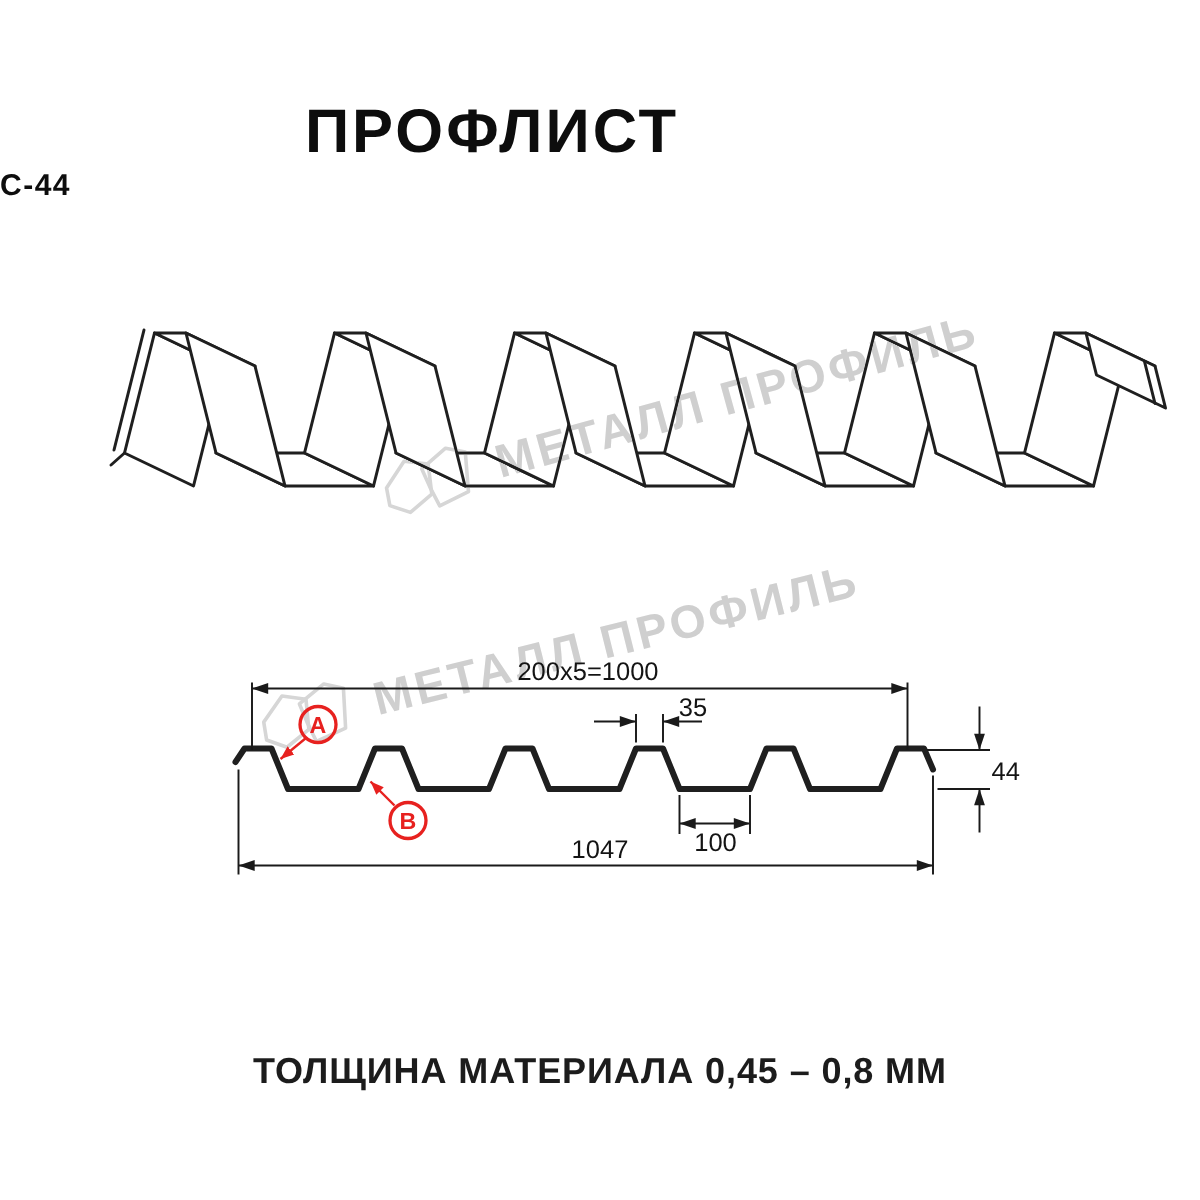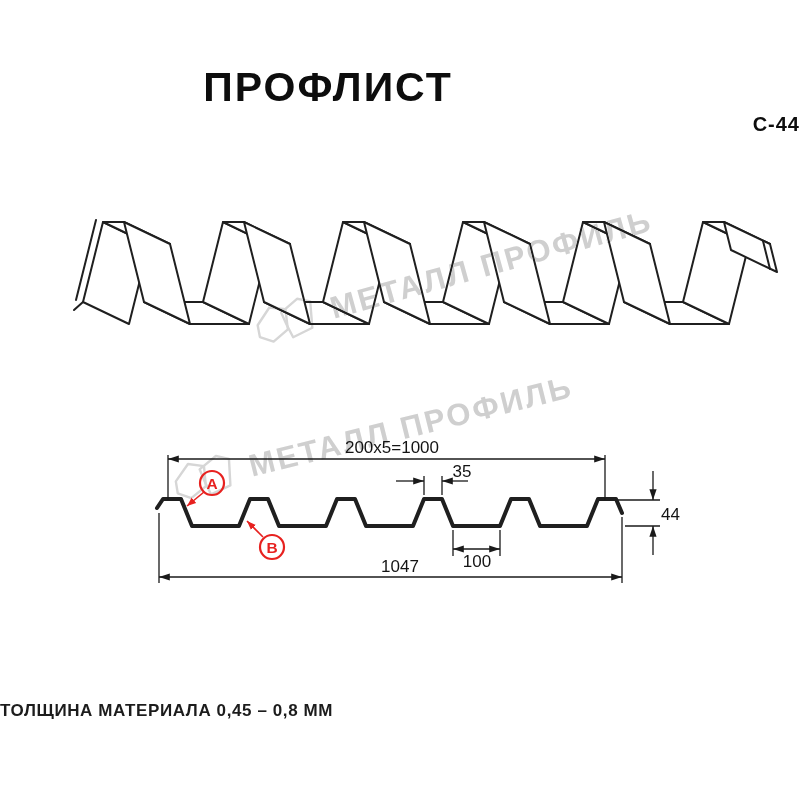--- a/index.html
+++ b/index.html
@@ -3,23 +3,23 @@
 <meta charset="utf-8">
 <style>
   html,body{margin:0;padding:0}
   body{
     width:800px;height:800px;background:#ffffff;position:relative;overflow:hidden;
     font-family:"Liberation Sans",sans-serif;color:#111;
   }
   .abs{position:absolute;}
   #page-title{left:0;top:64px;width:656px;text-align:center;font-size:41px;font-weight:bold;
     letter-spacing:2px;color:#0d0d0d;}
-  #profile-code{left:0;top:113px;width:800px;text-align:right;font-size:20px;font-weight:bold;
+  #profile-code{left:0;top:113px;width:800px;text-align:left;font-size:20px;font-weight:bold;
     letter-spacing:1px;color:#0d0d0d;}
-  #thickness-note{left:0;top:701px;width:800px;font-size:17px;font-weight:bold;
+  #thickness-note{left:0;top:701px;width:800px;text-align:center;font-size:24px;font-weight:bold;
     letter-spacing:.6px;color:#1c1c1c;}
   .wm{position:absolute;display:flex;align-items:center;gap:12px;white-space:nowrap;
     mix-blend-mode:darken;pointer-events:none;}
   .wm .wm-text{font-size:31px;font-weight:bold;letter-spacing:2.5px;color:#cfcfcf;}
   #wm1{left:252px;top:306px;transform:rotate(-15.5deg);transform-origin:left center;}
   #wm2{left:170px;top:462px;transform:rotate(-14deg);transform-origin:left center;}
   svg{position:absolute;left:0;top:0;}
   svg text{font-family:"Liberation Sans",sans-serif;font-size:17px;fill:#141414;}
   text.red-label{fill:#e7211f;font-weight:bold;font-size:15.5px;}
 </style>

